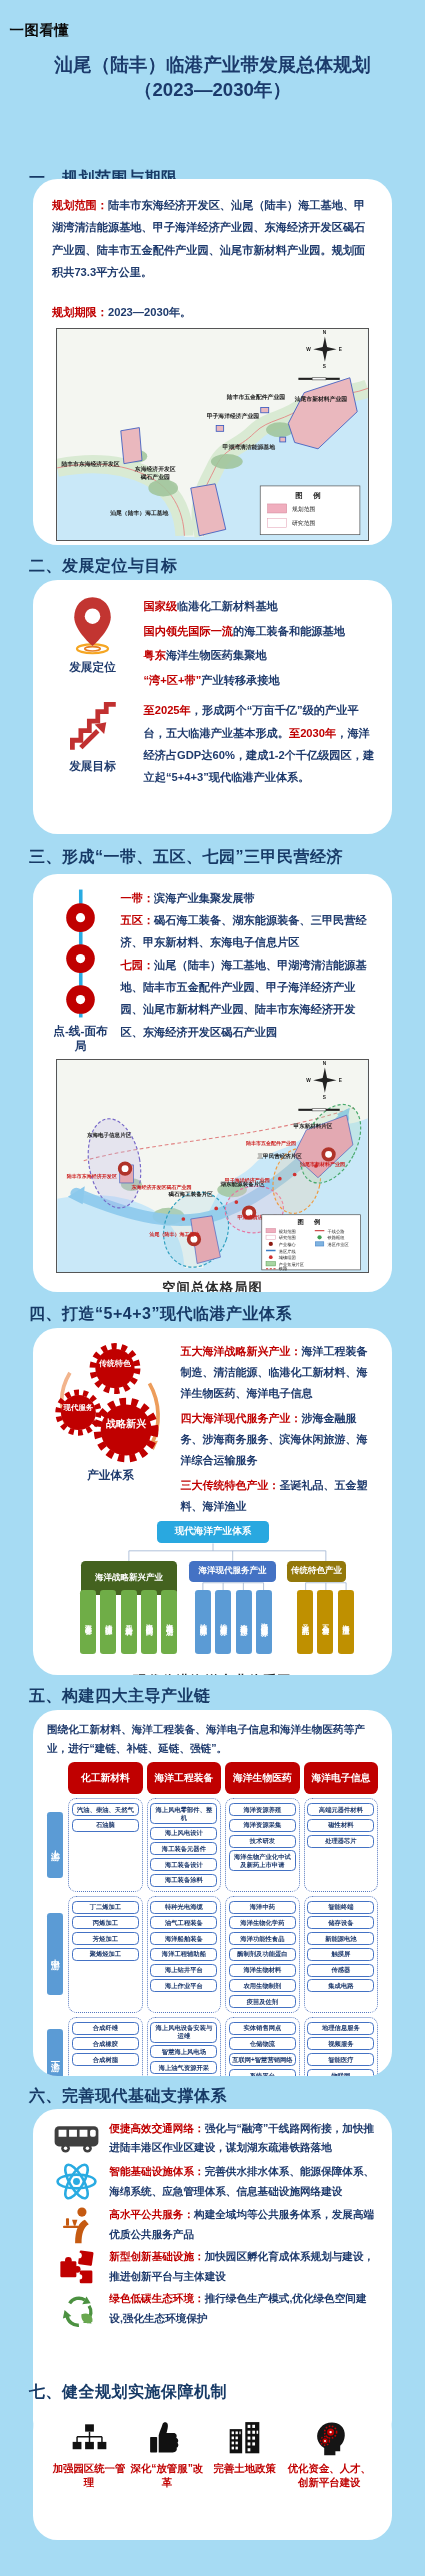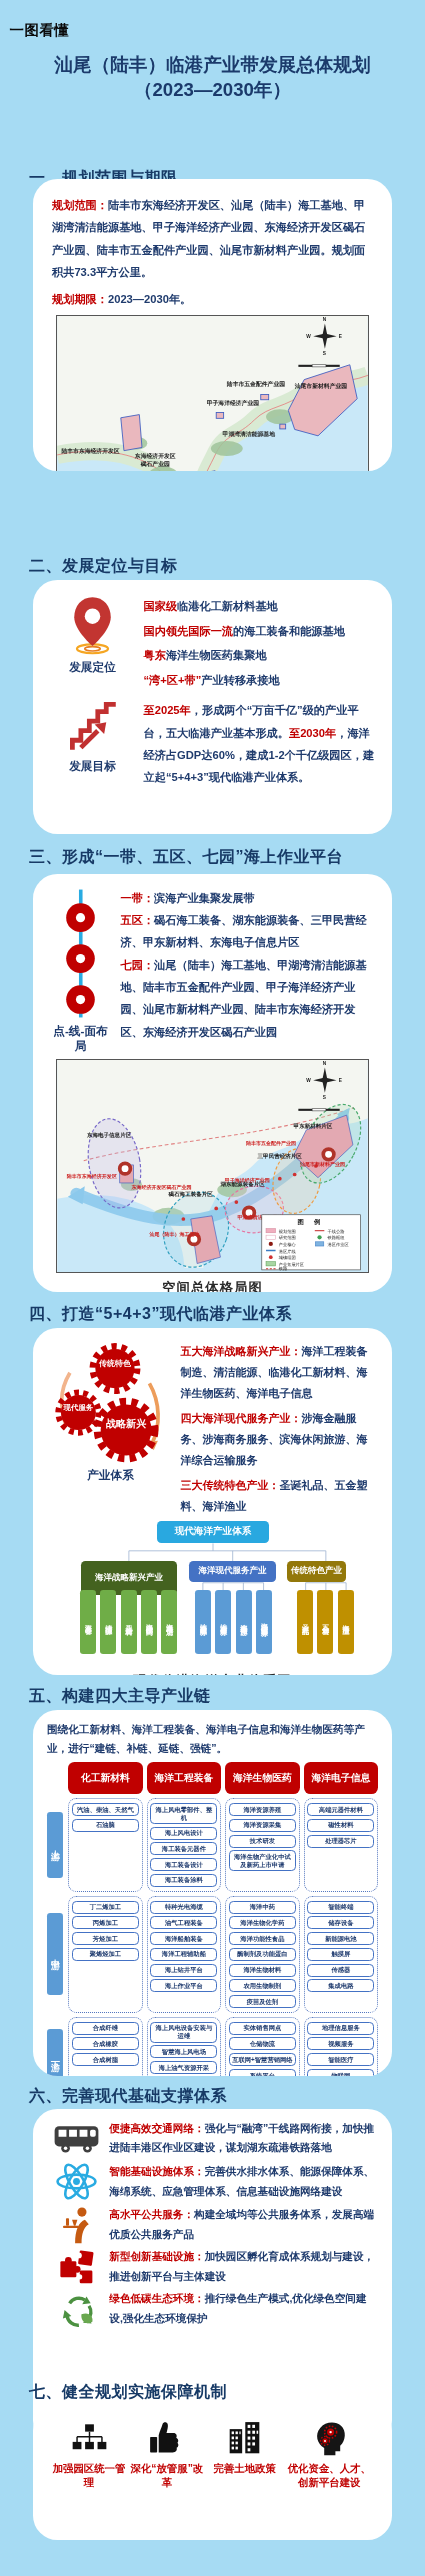--- a/index.html
+++ b/index.html
@@ -64,25 +64,25 @@
 
 <div class="page">
 
   <div class="tagline">一图看懂</div>
   <div class="title">
     <div>汕尾（陆丰）临港产业带发展总体规划</div>
     <div>（2023—2030年）</div>
   </div>
 
   <div class="sec-h" style="top:168px;">一、规划范围与期限</div>
-  <div class="card" style="top:179px;height:292px;padding:15px 19px 9.6px;">
+  <div class="card" style="top:179px;height:366px;padding:15px 19px 9.6px;">
     <div class="para">
       <span class="rt">规划范围：</span><span class="bt">陆丰市东海经济开发区、汕尾（陆丰）海工基地、甲湖湾清洁能源基地、甲子海洋经济产业园、东海经济开发区碣石产业园、陆丰市五金配件产业园、汕尾市新材料产业园。规划面积共73.3平方公里。</span>
     </div>
-    <div class="para" style="margin-top:5px;">
+    <div class="para" style="margin-top:18px;">
       <span class="rt">规划期限：</span><span class="bt">2023—2030年。</span>
     </div>
     <div class="mapwrap" style="margin-top:4.3px;">
       <svg class="mapsvg" width="311" height="211" viewBox="0 0 586 398">
         <rect x="0" y="0" width="586" height="398" fill="#C9E8F8"></rect>
         <path d="M0,0 H586 V110 C540,130 500,118 470,142 C430,175 400,168 372,196 C340,228 318,222 300,258 C287,286 276,300 272,330 C268,356 272,375 276,392 L240,392 C238,340 215,300 172,278 C120,252 60,250 0,262 Z" fill="#F4F6F1"></path>
         <path d="M0,262 C60,250 120,252 172,278 C215,300 238,340 240,390 M276,390 C272,372 268,356 272,330 C276,300 287,286 300,258 C318,222 340,228 372,196 C400,168 430,175 470,142 C500,118 540,130 586,112" fill="none" stroke="#D9EAD3" stroke-width="34"></path>
         <path d="M0,262 C60,250 120,252 172,278 C215,300 238,340 240,390 M276,390 C272,372 268,356 272,330 C276,300 287,286 300,258 C318,222 340,228 372,196 C400,168 430,175 470,142 C500,118 540,130 586,112" fill="none" stroke="#E57F7F" stroke-width="1.6"></path>
         <g fill="#9FC49A" opacity="0.85">
           <ellipse cx="200" cy="300" rx="28" ry="16"></ellipse>
@@ -161,21 +161,21 @@
           <polygon points="56,48 78,44 74,66" fill="#C13030"></polygon>
         </svg>
         <div class="iconlab">发展目标</div>
       </div>
       <div class="para" style="flex:1;">
         <span class="rt">至2025年</span><span class="bt">，形成两个“万亩千亿”级的产业平台，五大临港产业基本形成。</span><span class="rt">至2030年</span><span class="bt">，海洋经济占GDP达60%，建成1-2个千亿级园区，建立起“5+4+3”现代临港产业体系。</span>
       </div>
     </div>
   </div>
 
-  <div class="sec-h" style="top:847px;">三、形成“一带、五区、七园”海上作业平台</div>
+  <div class="sec-h" style="top:847px;">三、形成“一带、五区、七园”三甲民营经济</div>
   <div class="card" style="top:874px;height:418px;padding:12.8px 16px;">
     <div class="row">
       <div class="iconcol" style="width:63px;">
         <svg width="37" height="133" viewBox="0 0 70 260">
           <rect x="32" y="5" width="7" height="250" fill="#29ABE2"></rect>
           <circle cx="35" cy="60" r="28" fill="#C00000"></circle>
             <circle cx="35" cy="60" r="9" fill="#fff"></circle>
           <circle cx="35" cy="140" r="28" fill="#C00000"></circle>
             <circle cx="35" cy="140" r="9" fill="#fff"></circle>
           <circle cx="35" cy="220" r="28" fill="#C00000"></circle>

